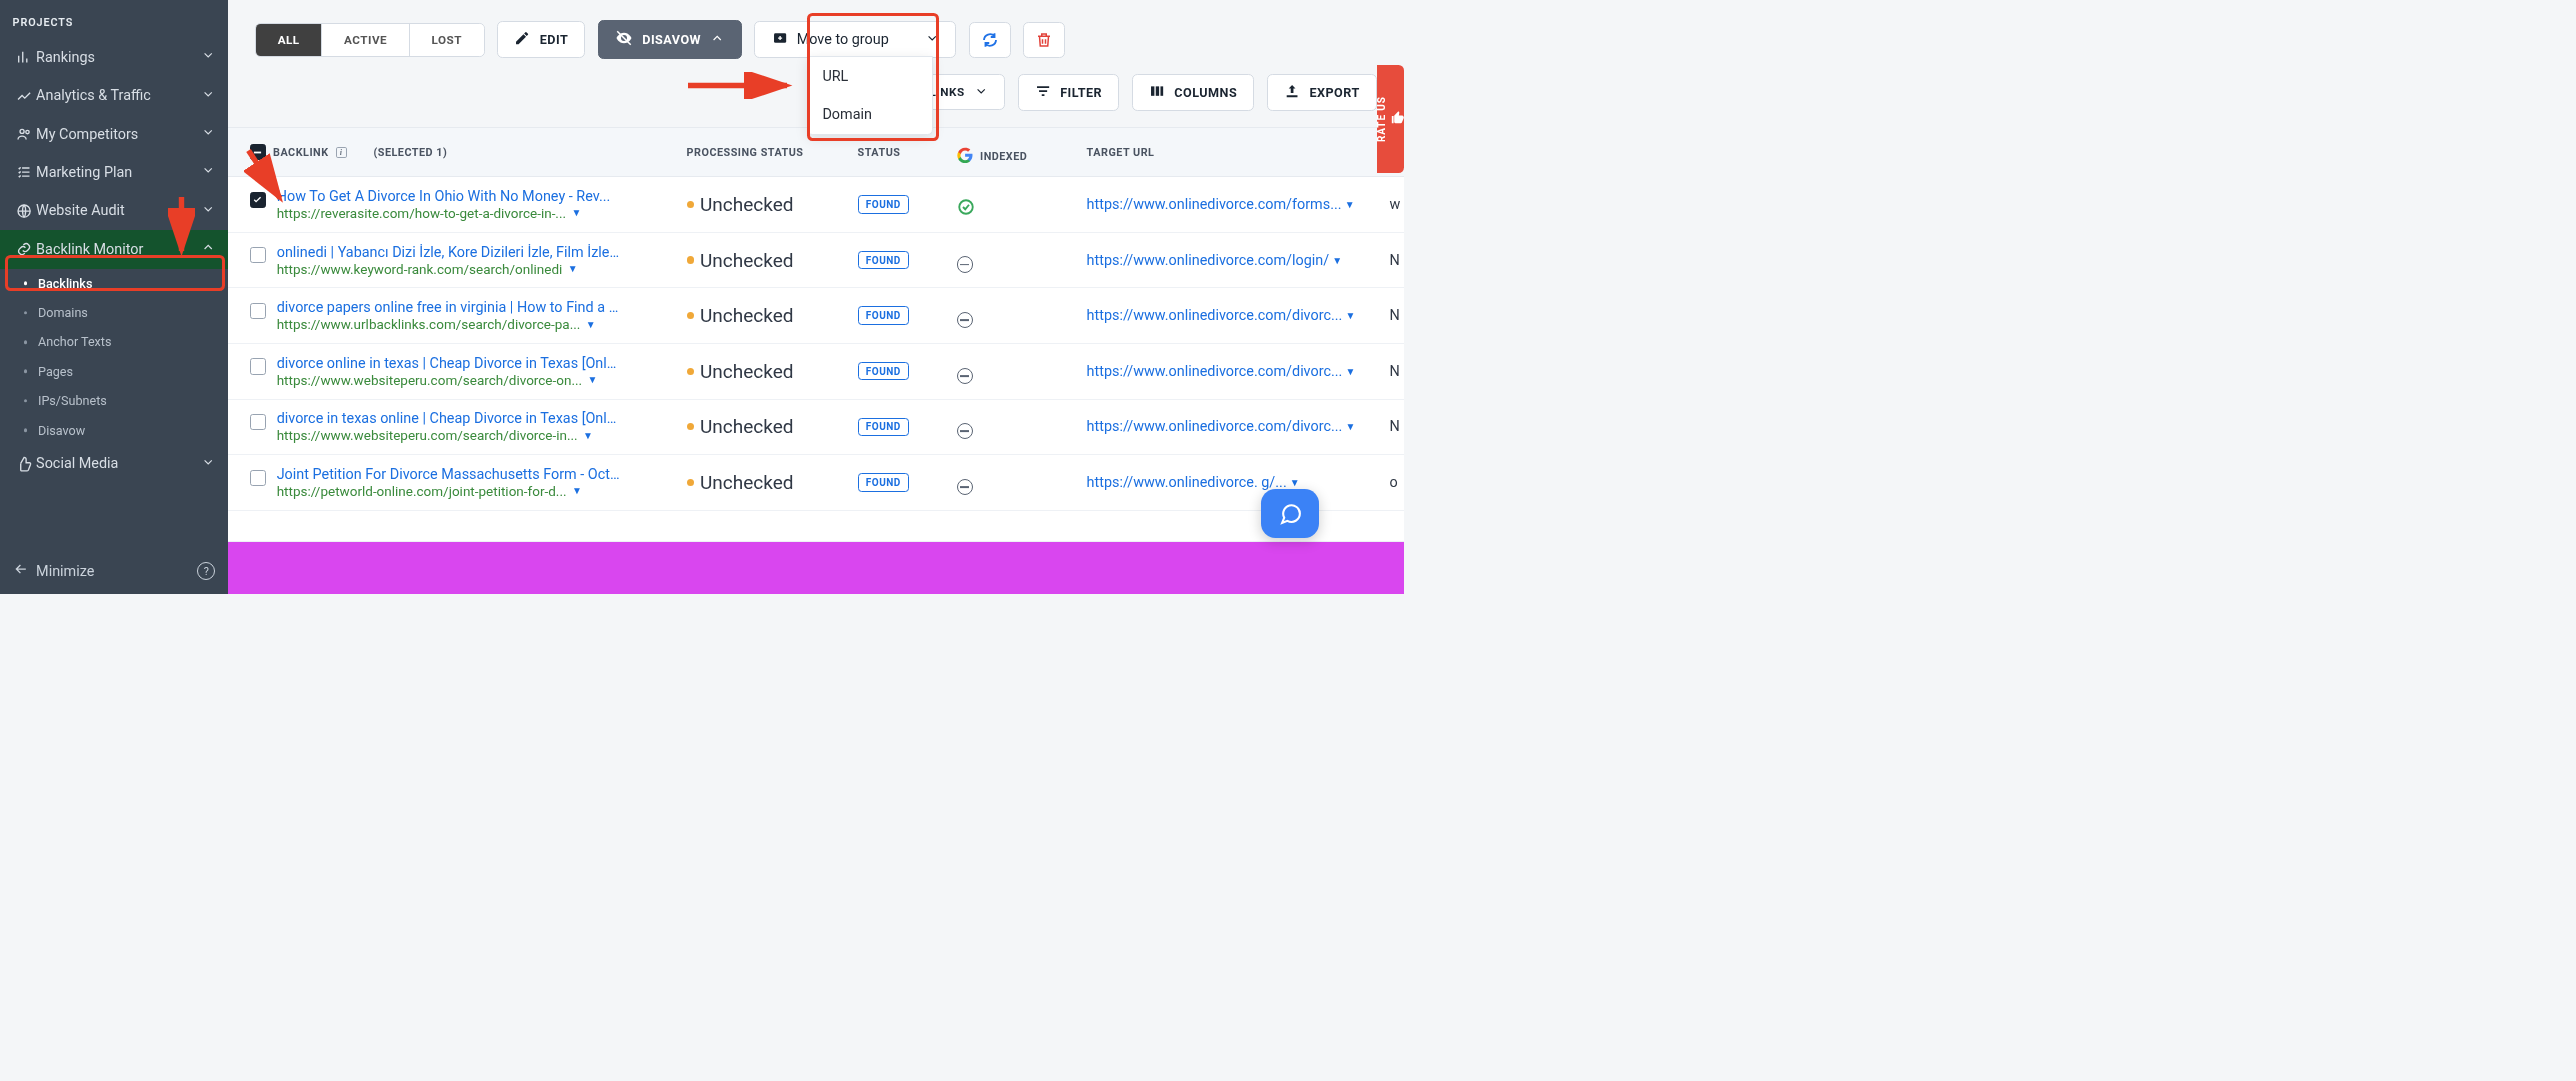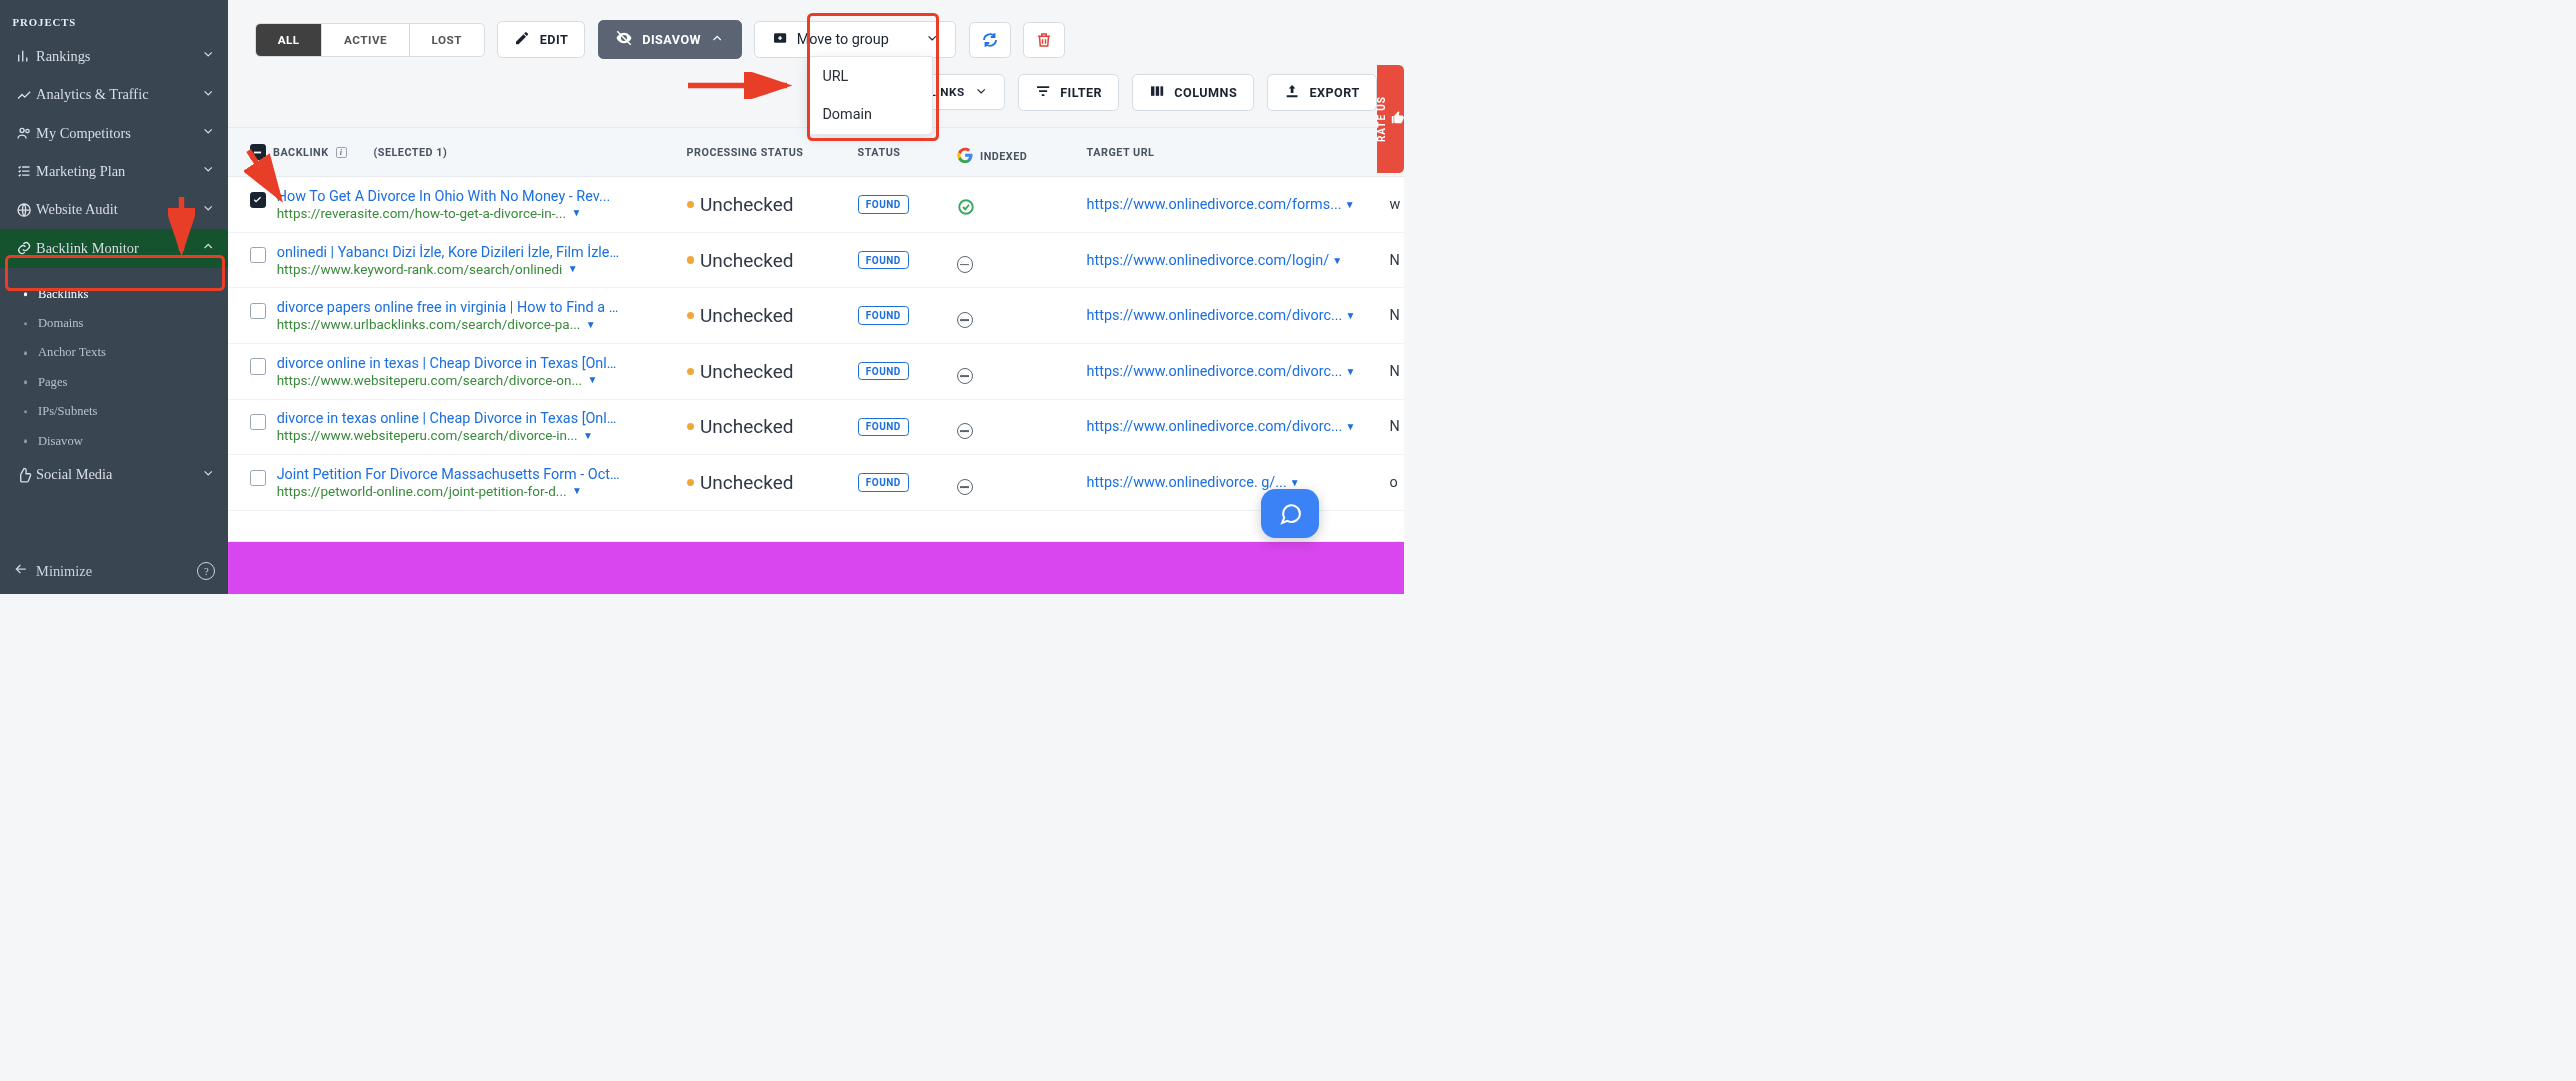--- a/index.html
+++ b/index.html
@@ -1,28 +1,28 @@
 <!DOCTYPE html>
 <html style="font-size:14.4px"><head>
 <meta charset="utf-8">
 <style>
 * { box-sizing: border-box; margin: 0; padding: 0; }
 body { font-family: -apple-system, BlinkMacSystemFont, "Segoe UI", Roboto, sans-serif; font-size: 12.6px; color: #333; background: #f4f6f8; overflow: hidden; }
 
 .app { display: flex; height: 594px; width: 1404px; position: relative; }
 
 
-.sidebar { width: 233px; background: #3a4552; color: #cbd3dc; display: flex; flex-direction: column; position: relative; font-family: Liberation Serif, serif; }
+.sidebar { width: 233px; background: #3a4552; color: #cbd3dc; display: flex; flex-direction: column; position: relative; }
 .sidebar-header { padding: 16.2px 12.6px 9px; font-size: 10.8px; letter-spacing: 0.9px; font-weight: 600; color: #e8edf2; }
 .side-item { display: flex; align-items: center; padding: 10px 12.6px; cursor: pointer; font-size: 14.4px; color: #d8dee5; position: relative; }
 .side-item .chev { margin-left: auto; }
 .side-item .ico { width: 23.5px; display: inline-flex; align-items: center; justify-content: center; }
 .side-item.active-sec { background: #14532d; align-items: center; }
 .sub-item { display: flex; align-items: center; padding: 7.2px 12.6px 7.2px 38px; font-size: 12.6px; color: #b8c1cb; cursor: pointer; position: relative; }
-.sub-item.active { color: #fff; font-weight: 500; margin-top: 12px; }
+.sub-item.active { color: #fff; font-weight: 500; }
 .sub-item .dot { position: absolute; left: 23.5px; top: 50%; width: 3.6px; height: 3.6px; border-radius: 50%; background: #8b96a3; transform: translateY(-50%); }
 .sub-item.active .dot { background: #fff; }
 .sidebar-footer { margin-top: auto; display: flex; align-items: center; padding: 12.6px; font-size: 14.4px; color: #cbd3dc; }
 .sidebar-footer .ico { width: 23.5px; }
 .sidebar-footer .help { margin-left: auto; width: 18px; height: 18px; border: 1.4px solid #cbd3dc; border-radius: 50%; display: inline-flex; align-items: center; justify-content: center; font-size: 10.8px; }
 
 
 .redbox { position: absolute; border: 3.6px solid #e83e27; border-radius: 5.4px; pointer-events: none; z-index: 50; }
 
 

